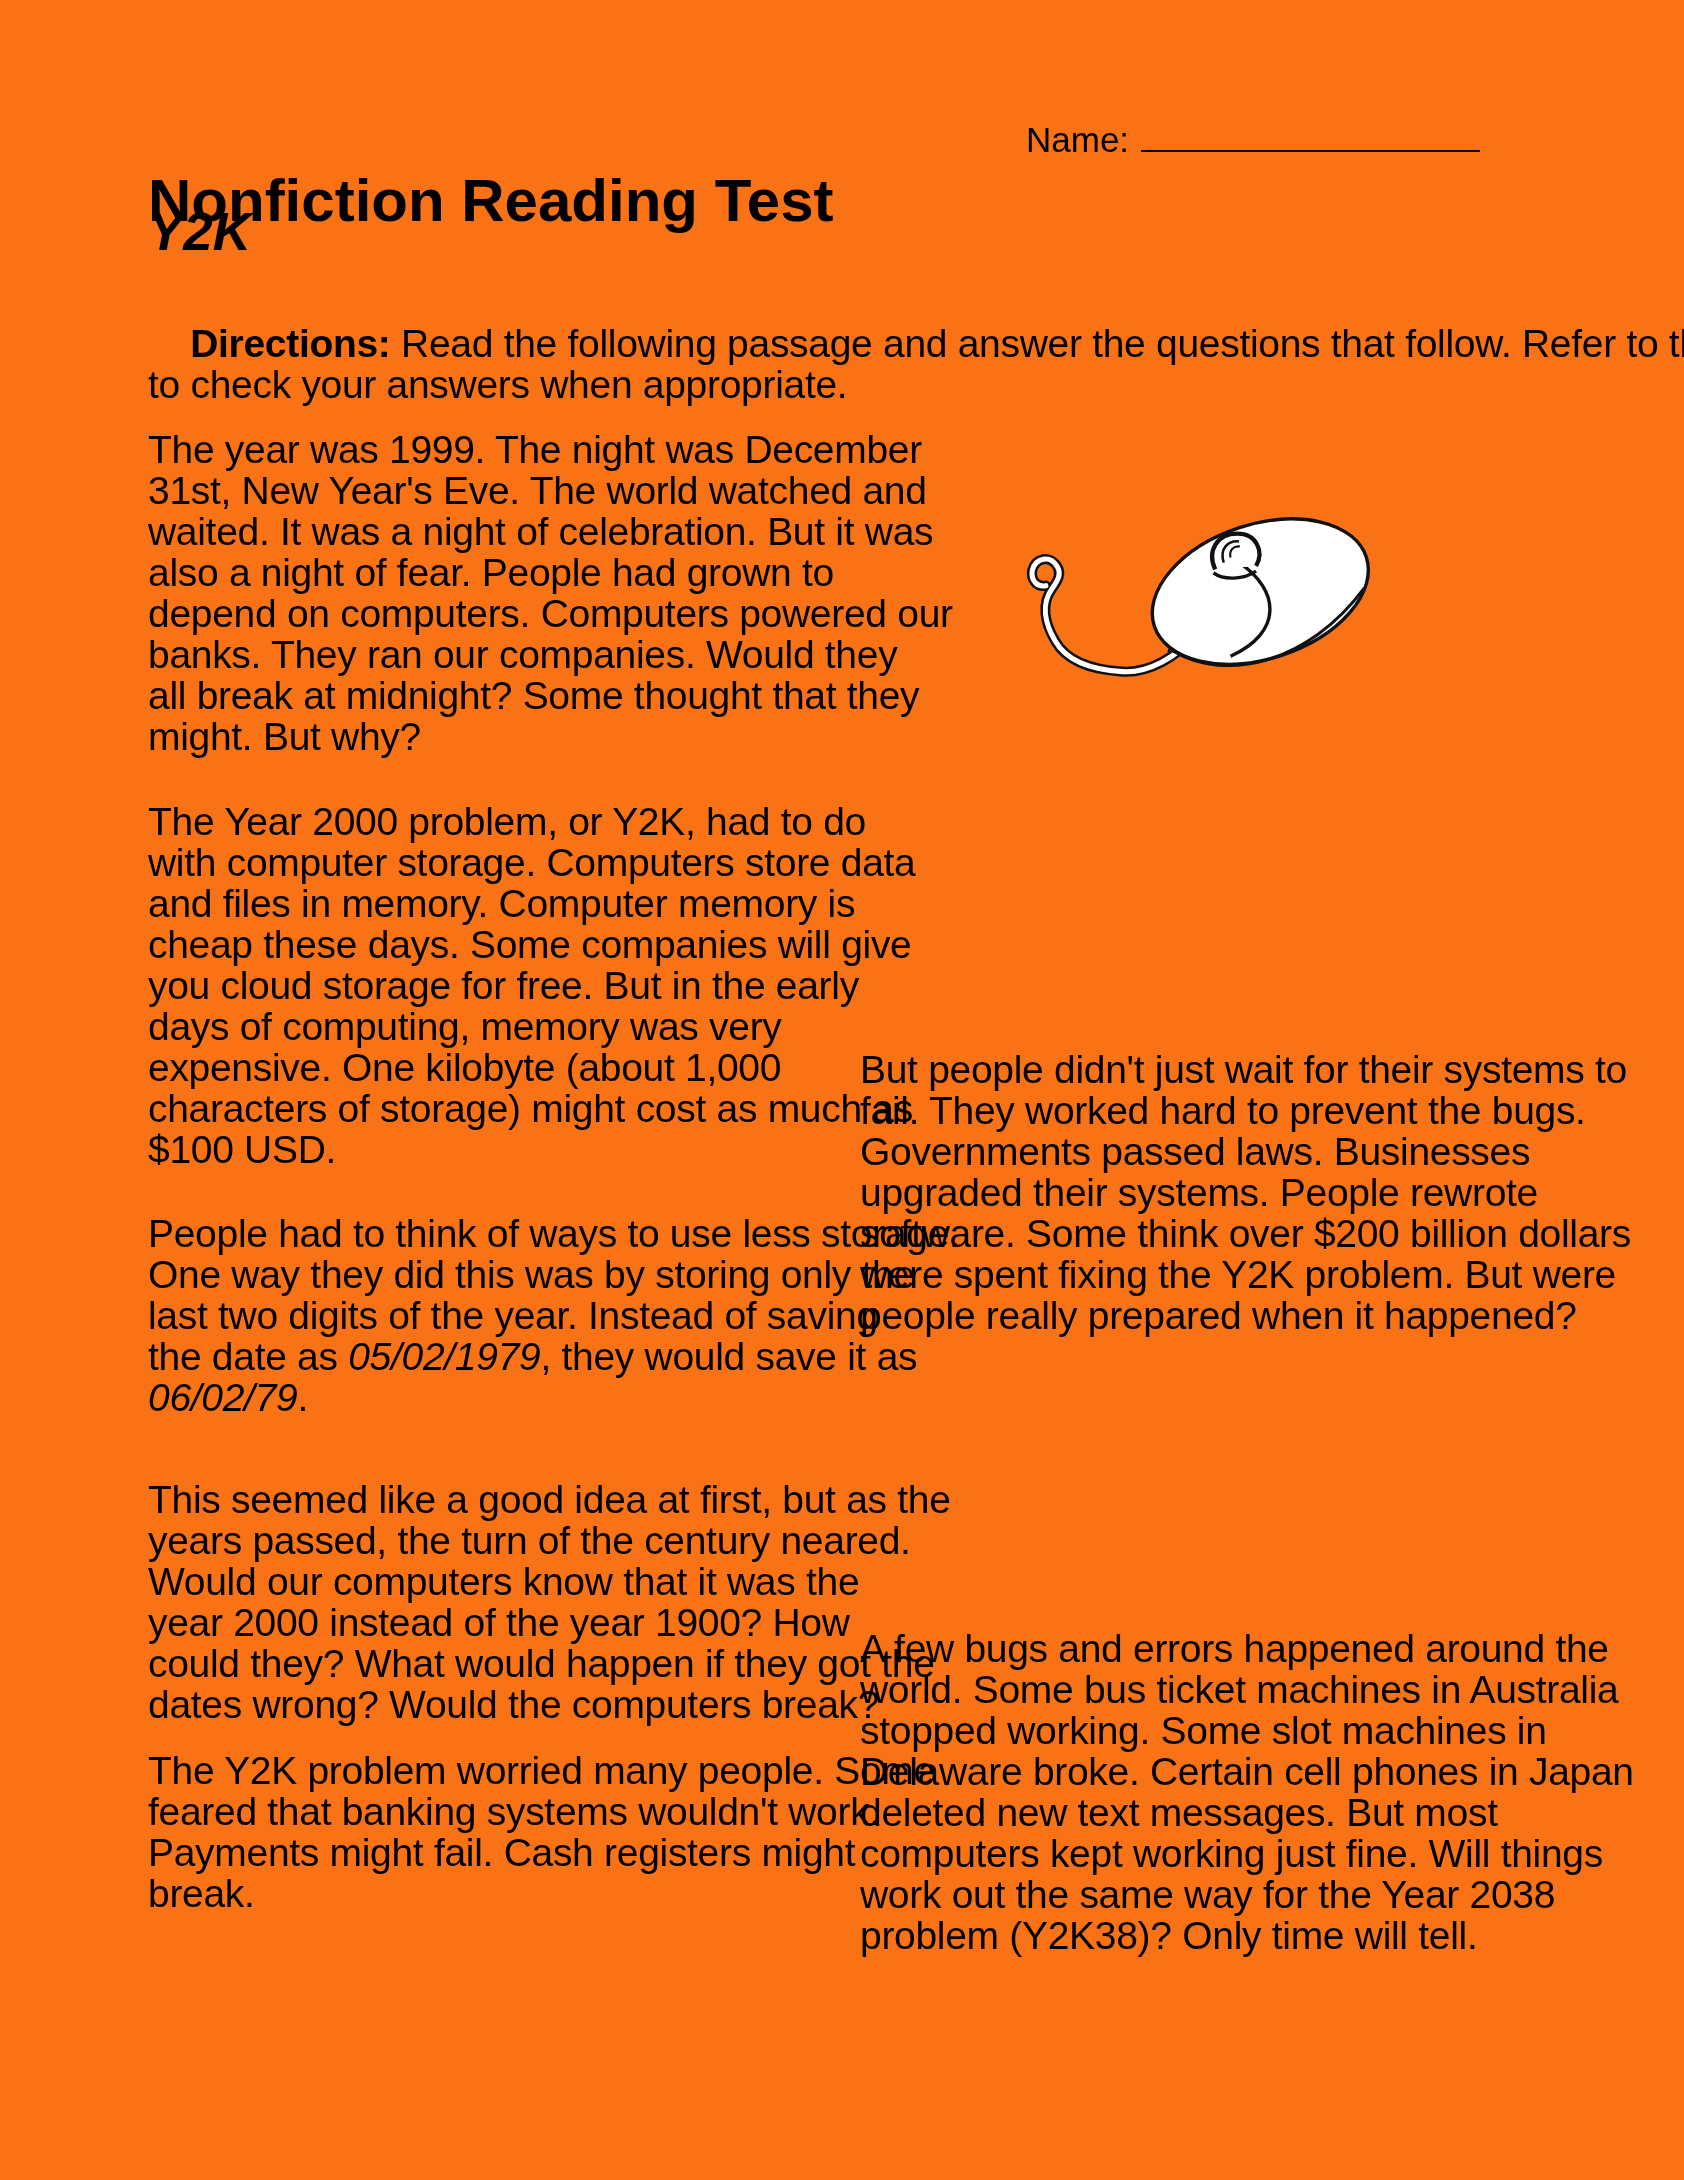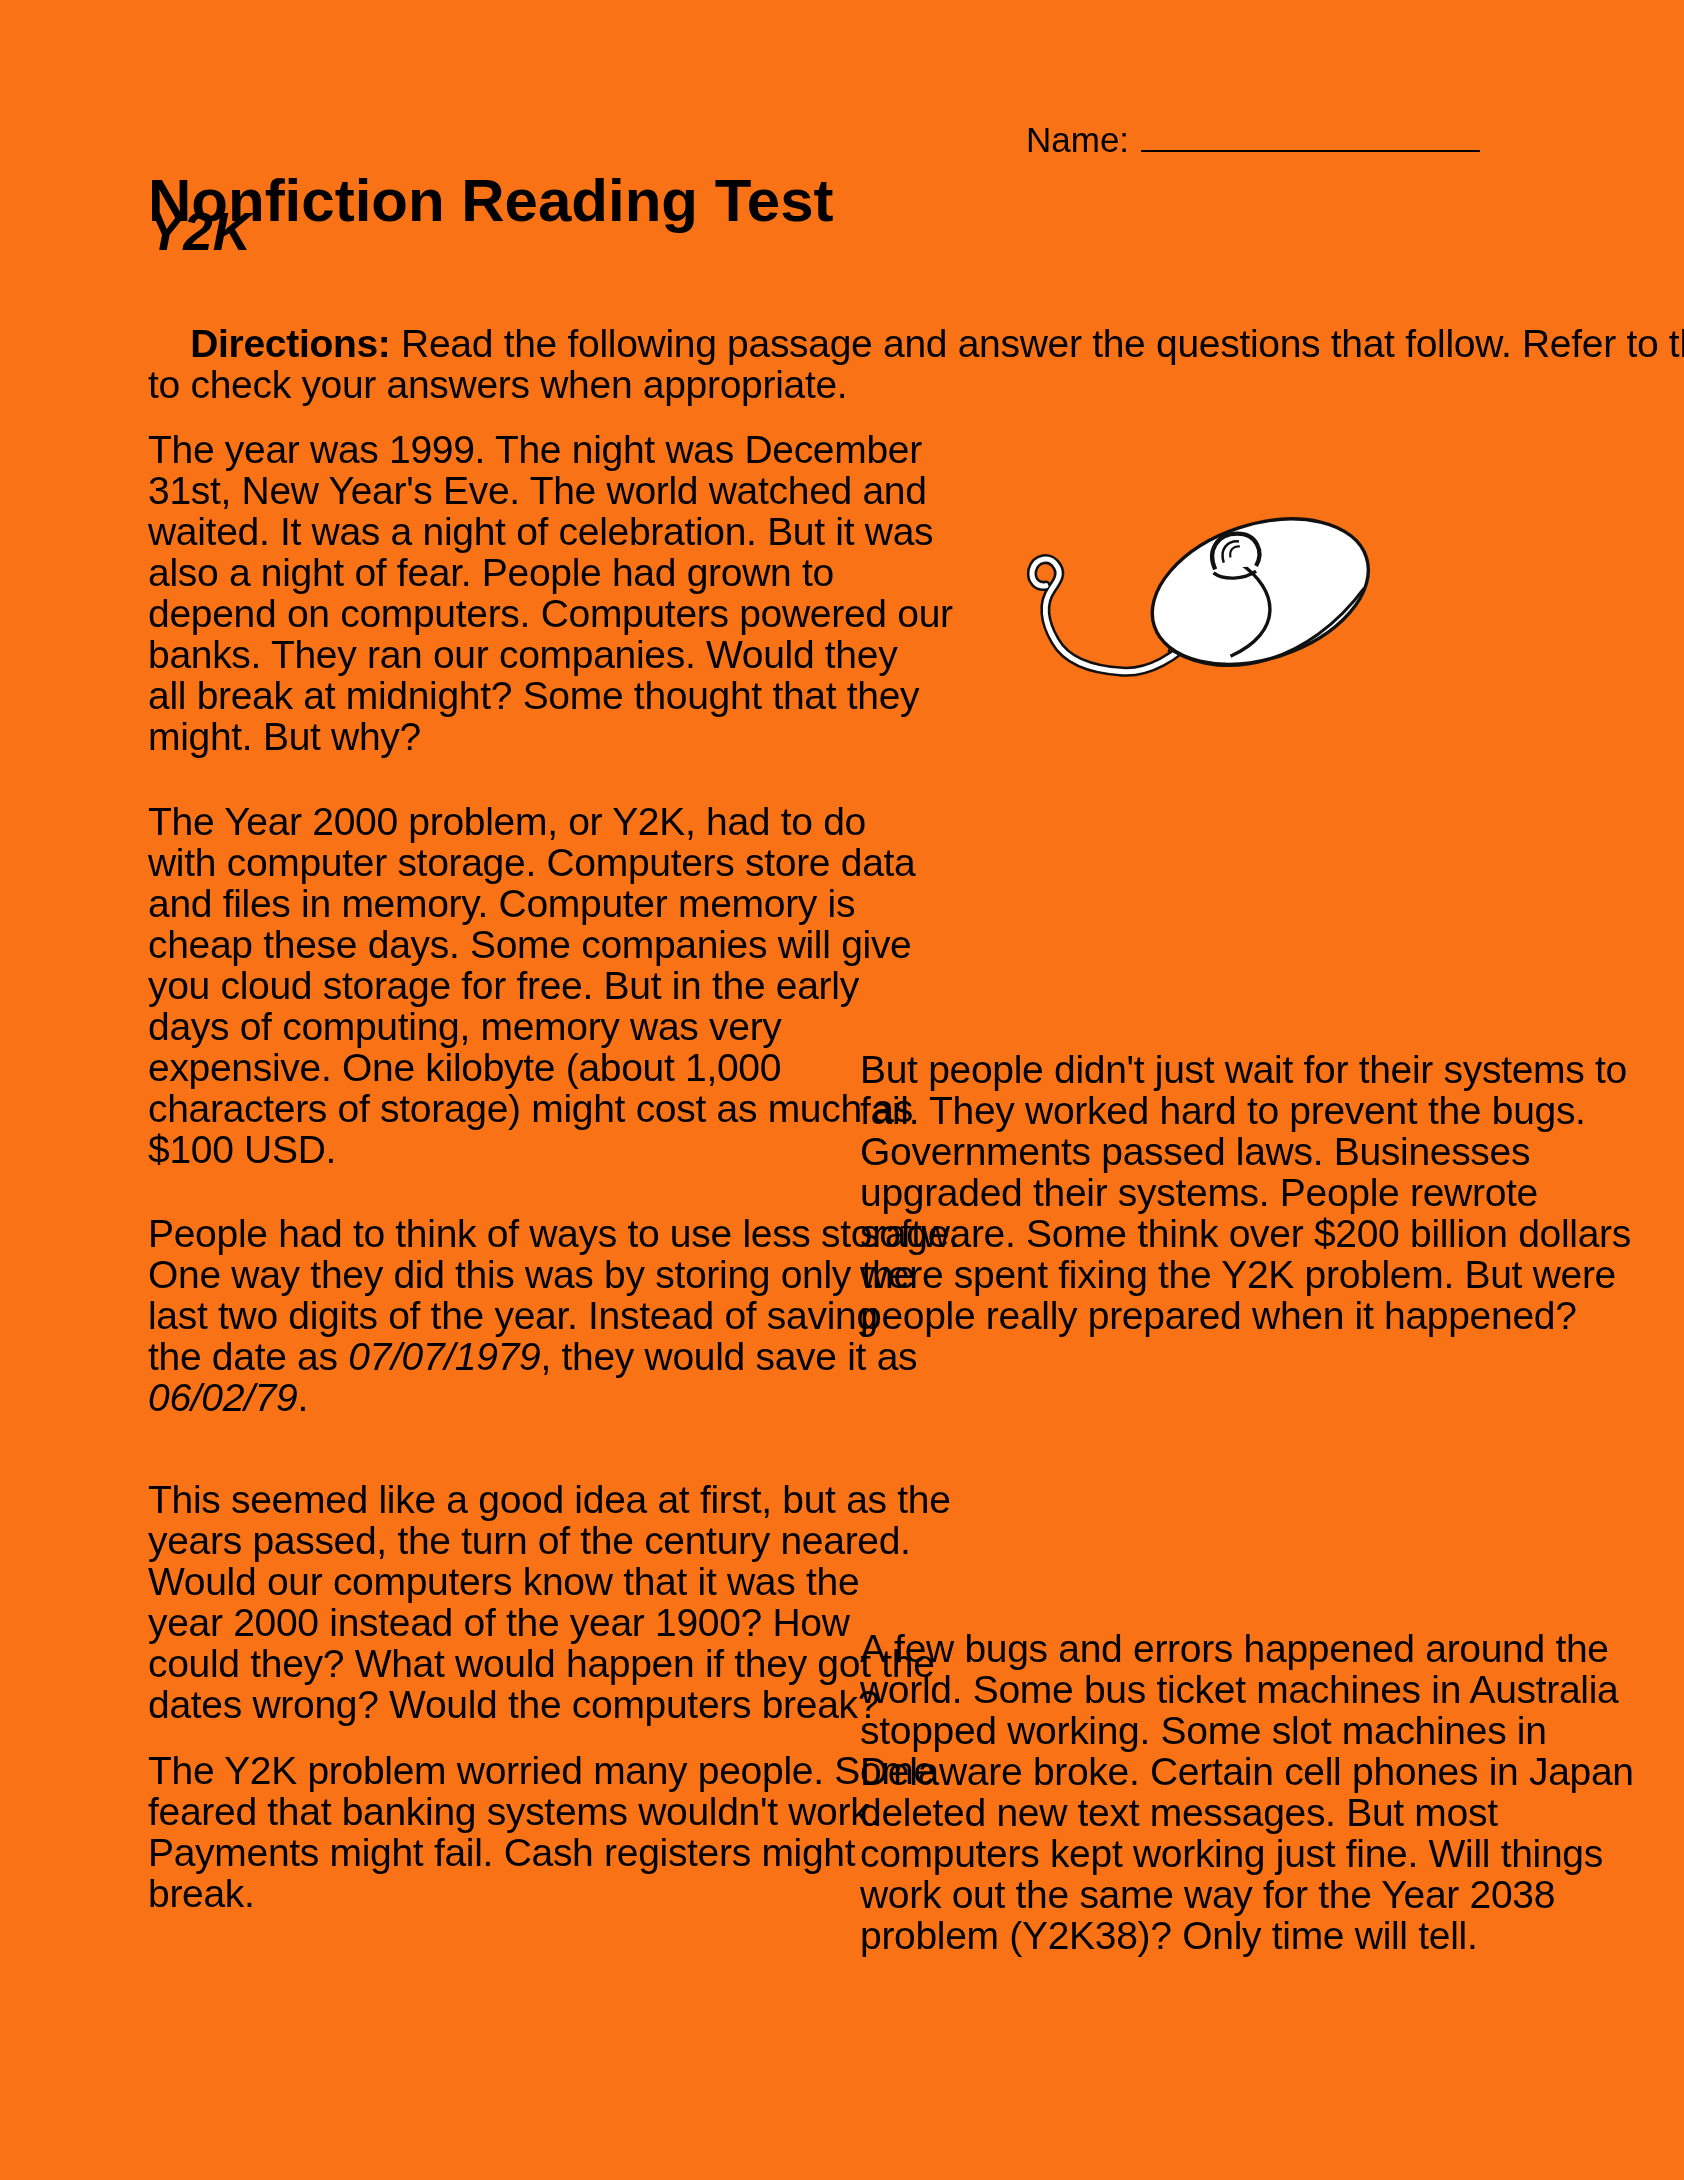--- a/index.html
+++ b/index.html
@@ -110,21 +110,21 @@
 and files in memory. Computer memory is
 cheap these days. Some companies will give
 you cloud storage for free. But in the early
 days of computing, memory was very
 expensive. One kilobyte (about 1,000
 characters of storage) might cost as much as
 $100 USD.</div>
   <div class="abs body-text left-col p-l3"><span>People had to think of ways to use less storage.
 One way they did this was by storing only the
 last two digits of the year. Instead of saving
-the date as </span><span class="ital">07/07/1979</span><span>, they would save it as
+the date as </span><span class="ital">05/02/1979</span><span>, they would save it as
 </span><span class="ital">06/02/79</span><span>.</span></div>
   <div class="abs body-text left-col p-l4">This seemed like a good idea at first, but as the
 years passed, the turn of the century neared.
 Would our computers know that it was the
 year 2000 instead of the year 1900? How
 could they? What would happen if they got the
 dates wrong? Would the computers break?</div>
   <div class="abs body-text left-col p-l5">The Y2K problem worried many people. Some
 feared that banking systems wouldn't work.
 Payments might fail. Cash registers might

